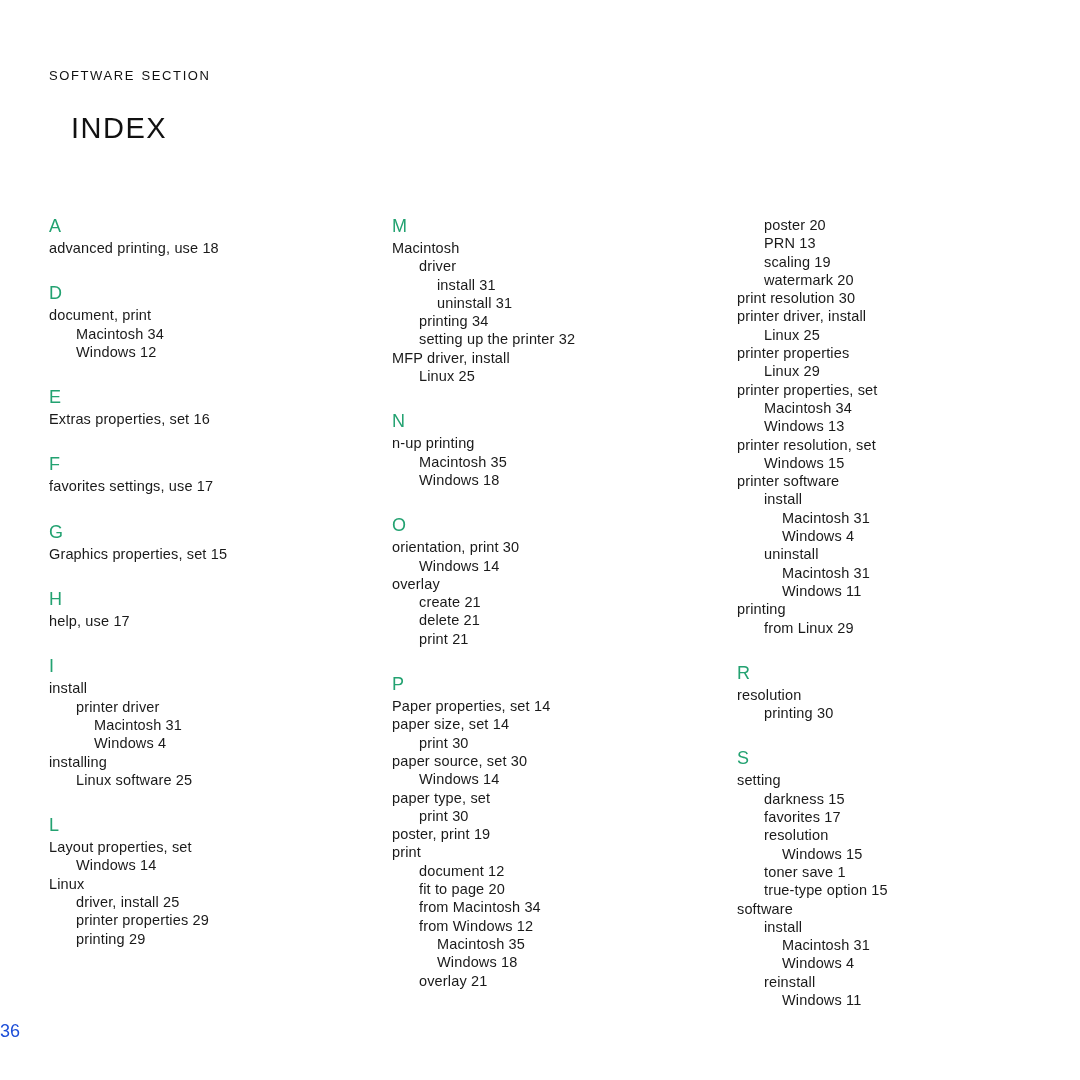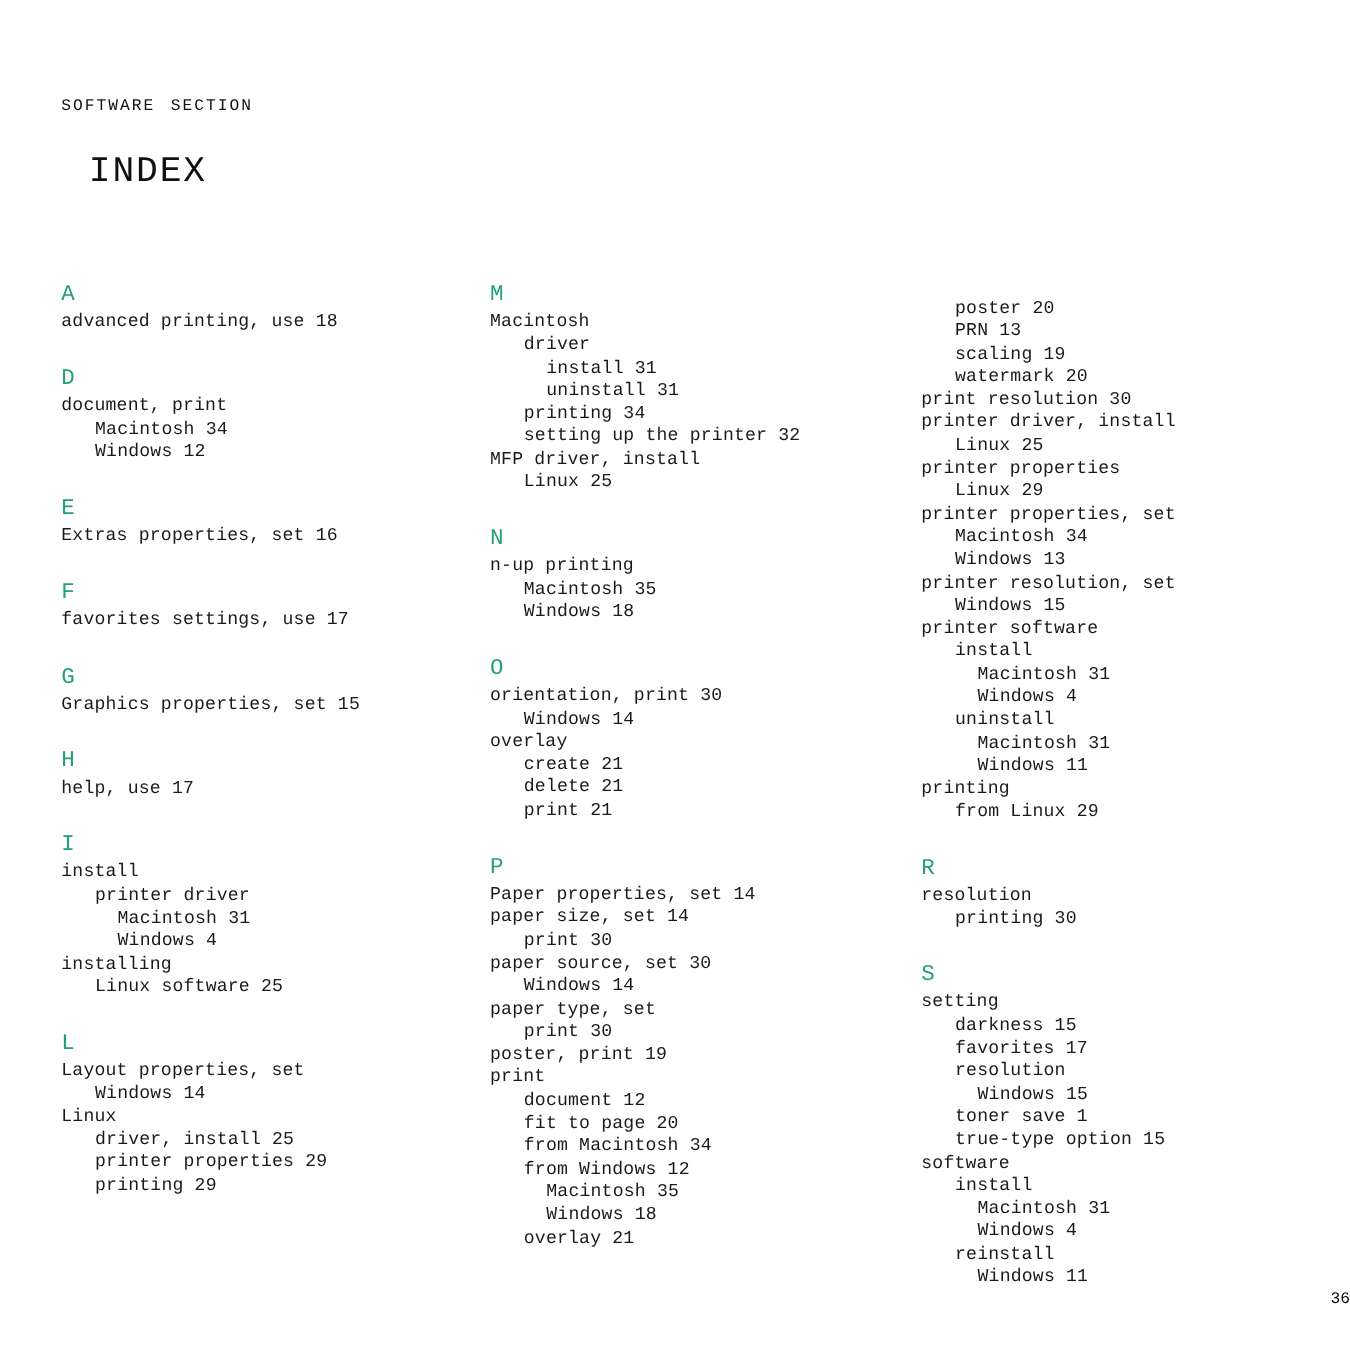--- a/index.html
+++ b/index.html
@@ -11,24 +11,23 @@
     height: 1080px;
     background: #ffffff;
     font-family: "Liberation Sans", sans-serif;
     color: #1a1a1a;
     position: relative;
     overflow: hidden;
   }
 
   .page {
     position: absolute;
-    left: 0; top: 18px;
+    left: 0; top: 8px;
     width: 1080px;
     height: 916px;
-    font-family: Liberation Mono, monospace;
   }
 
   
   .section-label {
     position: absolute;
     left: 49px;
     top: 56px;
     font-size: 18px;
     font-weight: 400;
     letter-spacing: 1.6px;
@@ -88,23 +87,23 @@
   }
   .lvl0 { padding-left: 0px; }
   .lvl1 { padding-left: 27px; }
   .lvl2 { padding-left: 45px; }
 
   .page-number {
     position: absolute;
     left: 0;
     top: 1013px;
     width: 1080px;
-    text-align: right;
-    font-size: 13px;
-    color: #000000;
+    text-align: left;
+    font-size: 18px;
+    color: #1d4ed8;
   }
 </style>
 </head>
 <body>
 
 <div class="page">
 
   <div class="section-label">Software Section</div>
 
   <div class="index-title">Index</div>
@@ -173,21 +172,21 @@
         <div class="entry lvl0">print</div>
         <div class="entry lvl1">document 12</div>
         <div class="entry lvl1">fit to page 20</div>
         <div class="entry lvl1">from Macintosh 34</div>
         <div class="entry lvl1">from Windows 12</div>
         <div class="entry lvl2">Macintosh 35</div>
         <div class="entry lvl2">Windows 18</div>
         <div class="entry lvl1">overlay 21</div>
       </div>
     <div class="col col-2">
-        <div class="entry lvl1" style="margin-top: 12px;">poster 20</div>
+        <div class="entry lvl1" style="margin-top: 0px;">poster 20</div>
         <div class="entry lvl1">PRN 13</div>
         <div class="entry lvl1">scaling 19</div>
         <div class="entry lvl1">watermark 20</div>
         <div class="entry lvl0">print resolution 30</div>
         <div class="entry lvl0">printer driver, install</div>
         <div class="entry lvl1">Linux 25</div>
         <div class="entry lvl0">printer properties</div>
         <div class="entry lvl1">Linux 29</div>
         <div class="entry lvl0">printer properties, set</div>
         <div class="entry lvl1">Macintosh 34</div>

